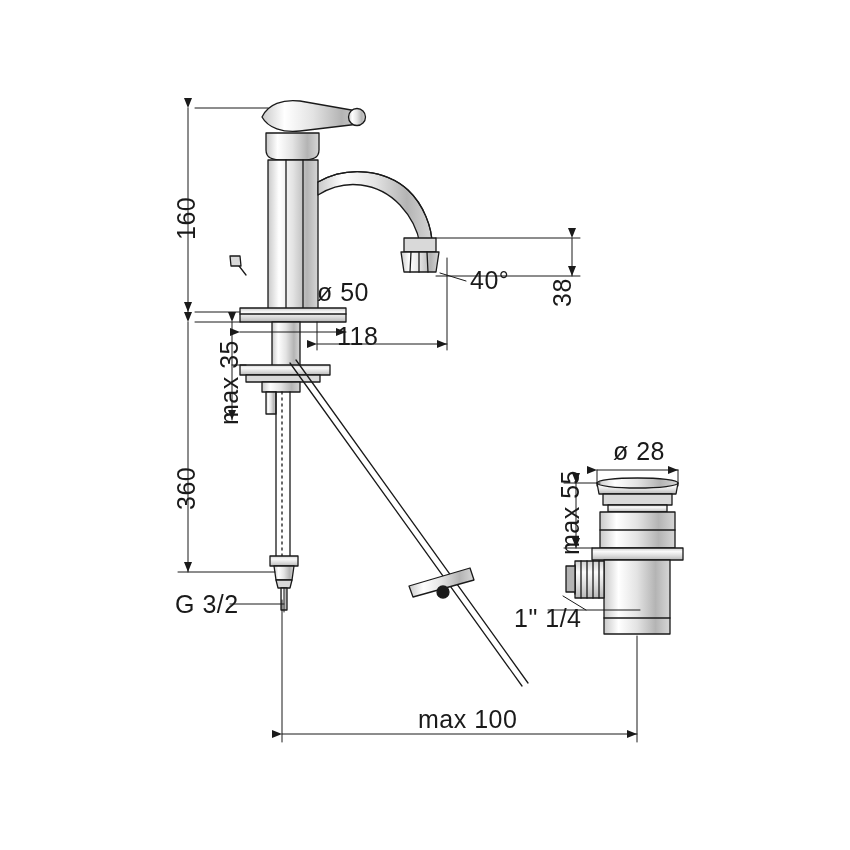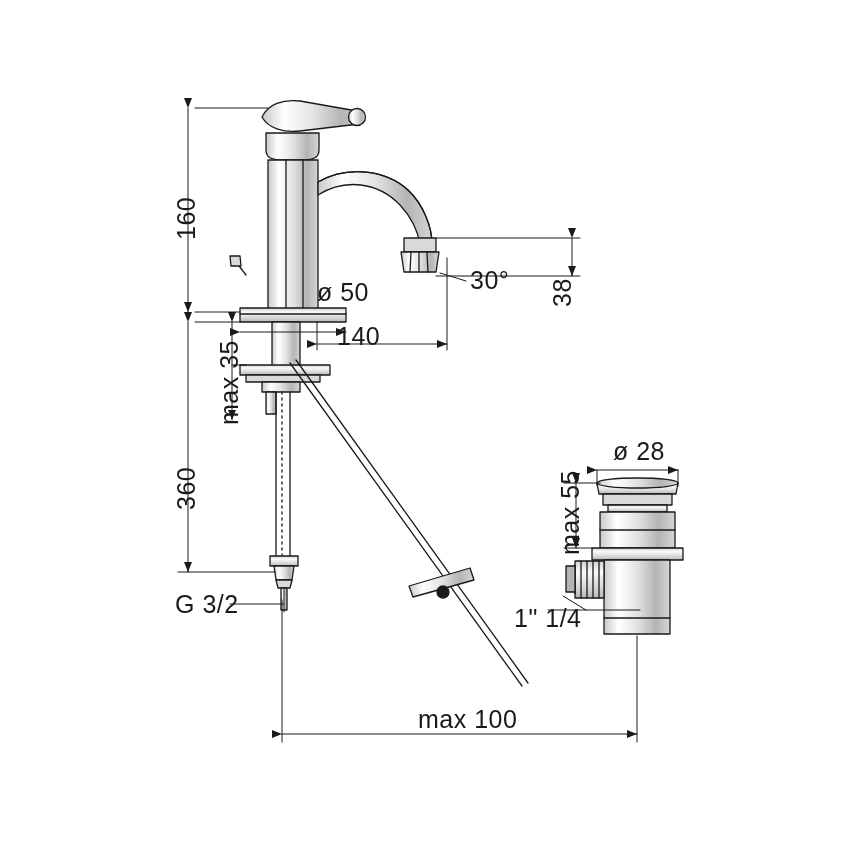--- a/index.html
+++ b/index.html
@@ -161,22 +161,22 @@
         <line x1="282" y1="600" x2="282" y2="742"></line>
         <line x1="637" y1="636" x2="637" y2="742"></line>
       </g>
     </g>
   </svg>
 
   <div class="dim-label rot90" style="left:172px;top:240px;">160</div>
   <div class="dim-label rot90" style="left:172px;top:510px;">360</div>
   <div class="dim-label rot90" style="left:215px;top:425px;">max 35</div>
   <div class="dim-label" style="left:317px;top:278px;">ø 50</div>
-  <div class="dim-label" style="left:337px;top:322px;">140</div>
-  <div class="dim-label" style="left:470px;top:266px;">30°</div>
+  <div class="dim-label" style="left:337px;top:322px;">118</div>
+  <div class="dim-label" style="left:470px;top:266px;">40°</div>
   <div class="dim-label rot90" style="left:548px;top:307px;">38</div>
   <div class="dim-label" style="left:175px;top:590px;">G 3/2</div>
   <div class="dim-label" style="left:613px;top:437px;">ø 28</div>
   <div class="dim-label rot90" style="left:556px;top:555px;">max 55</div>
   <div class="dim-label" style="left:514px;top:604px;">1" 1/4</div>
   <div class="dim-label" style="left:418px;top:705px;">max 100</div>
 
 </div>
 
 </body></html>

